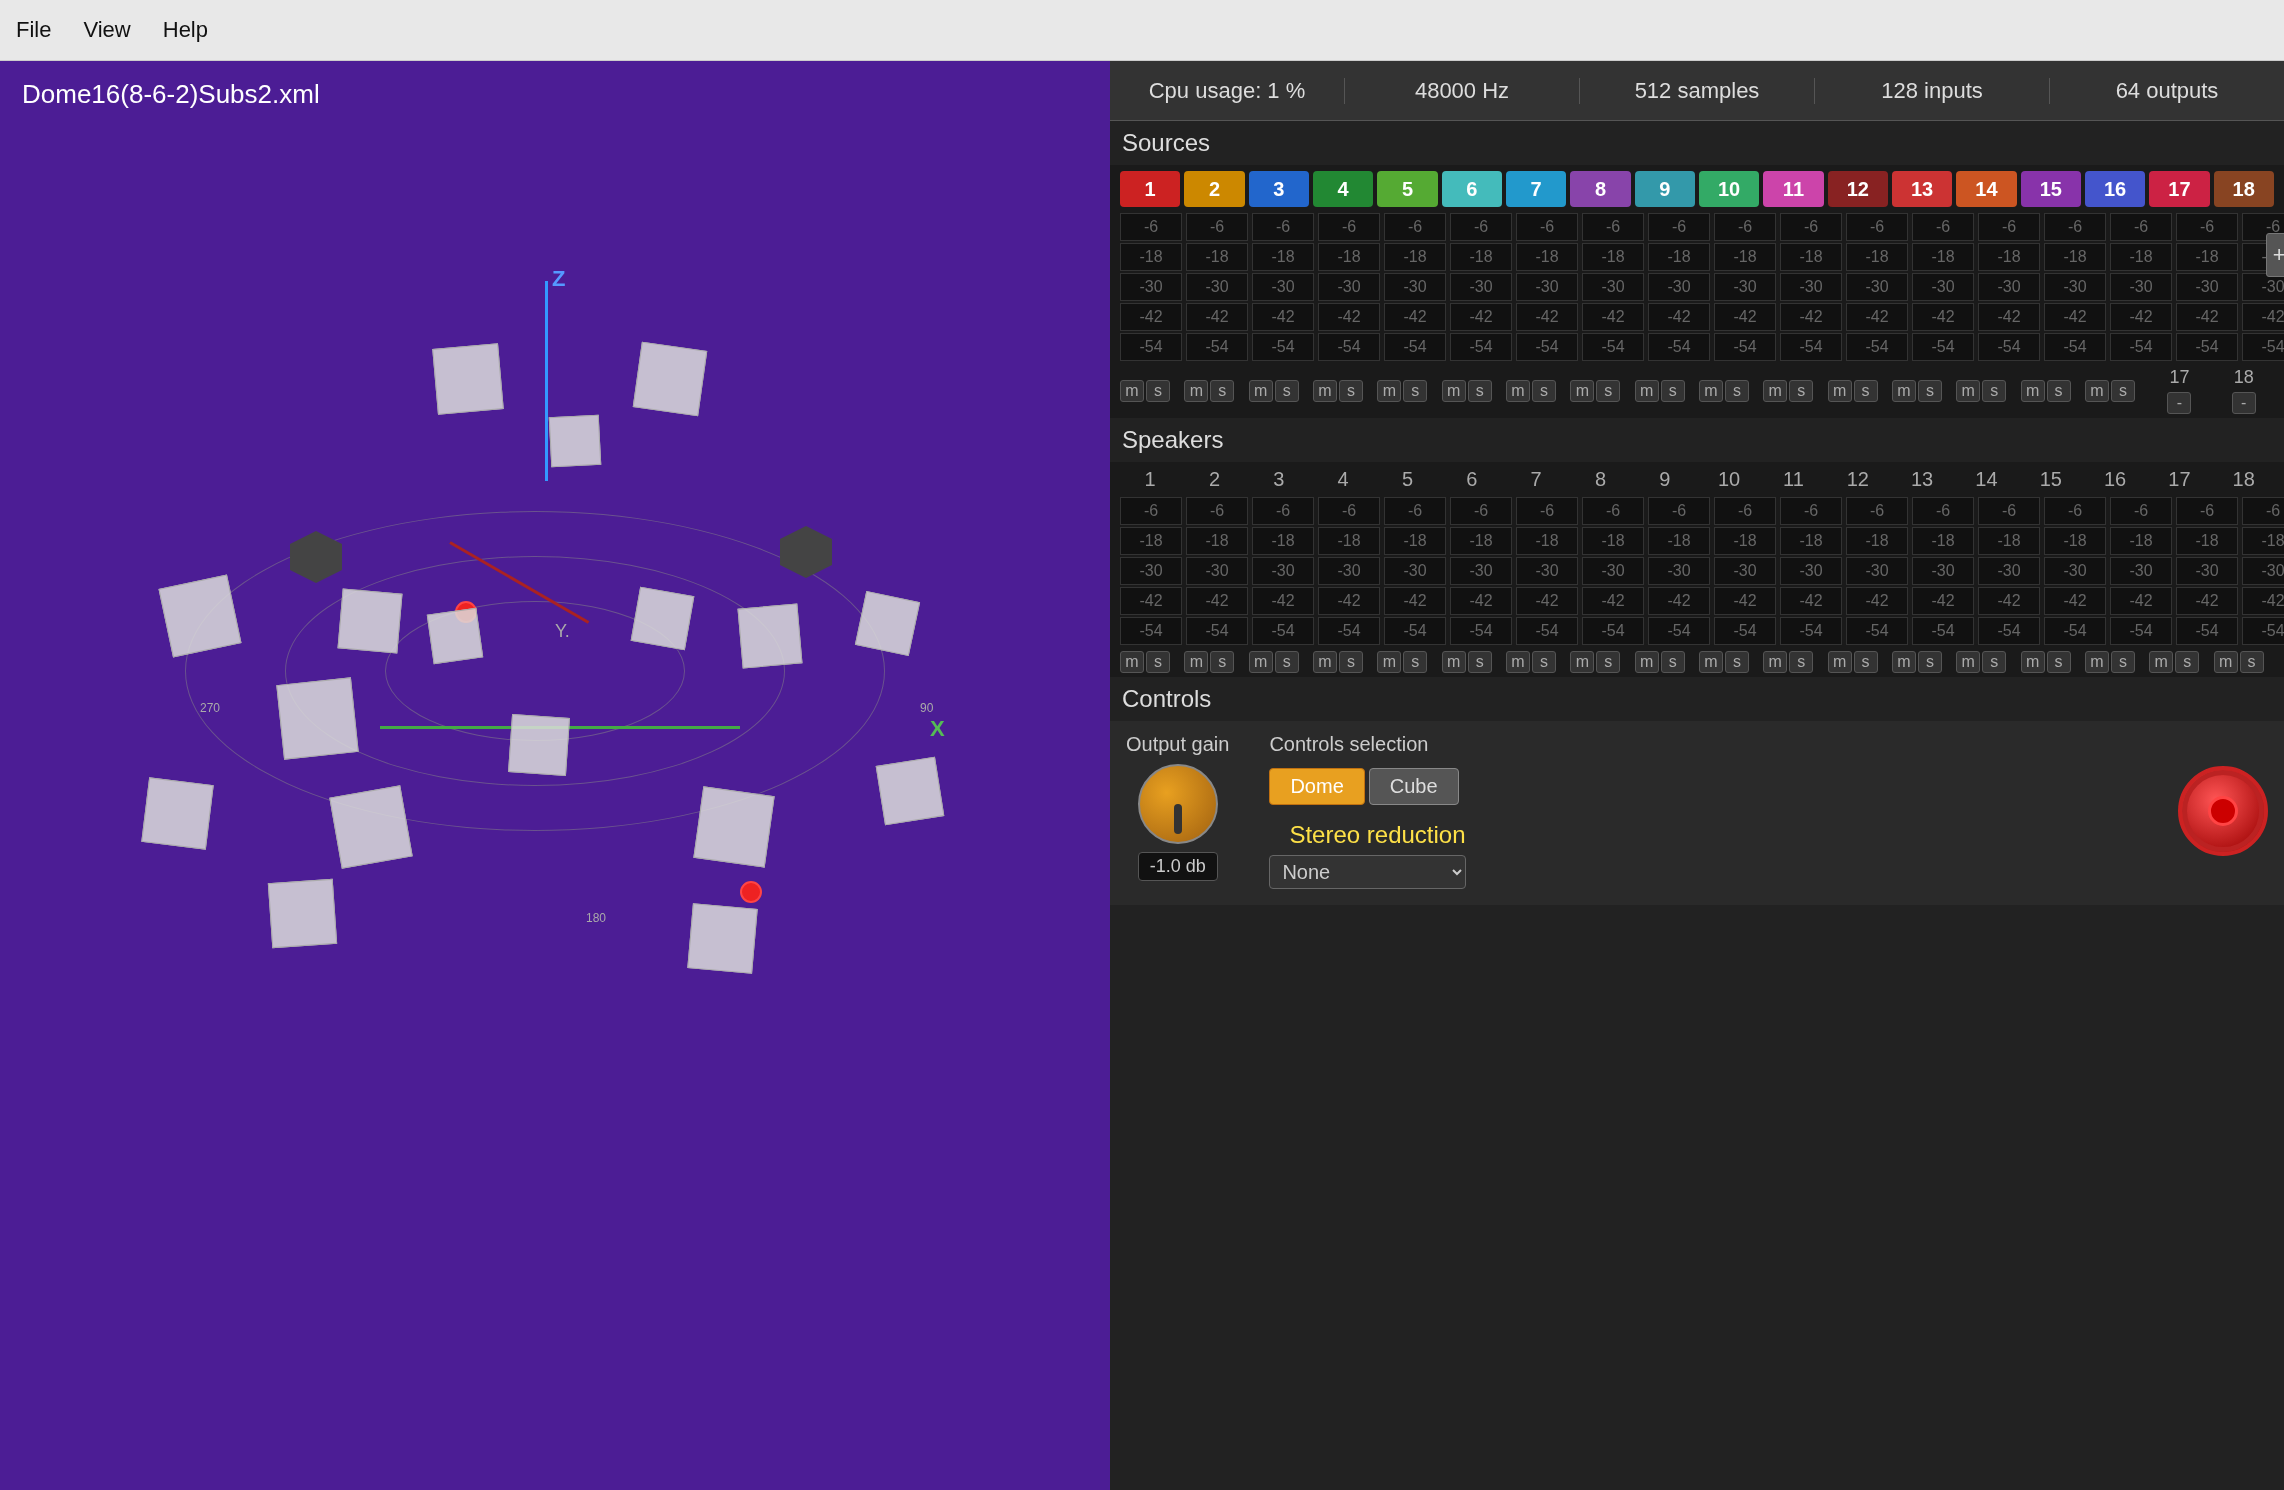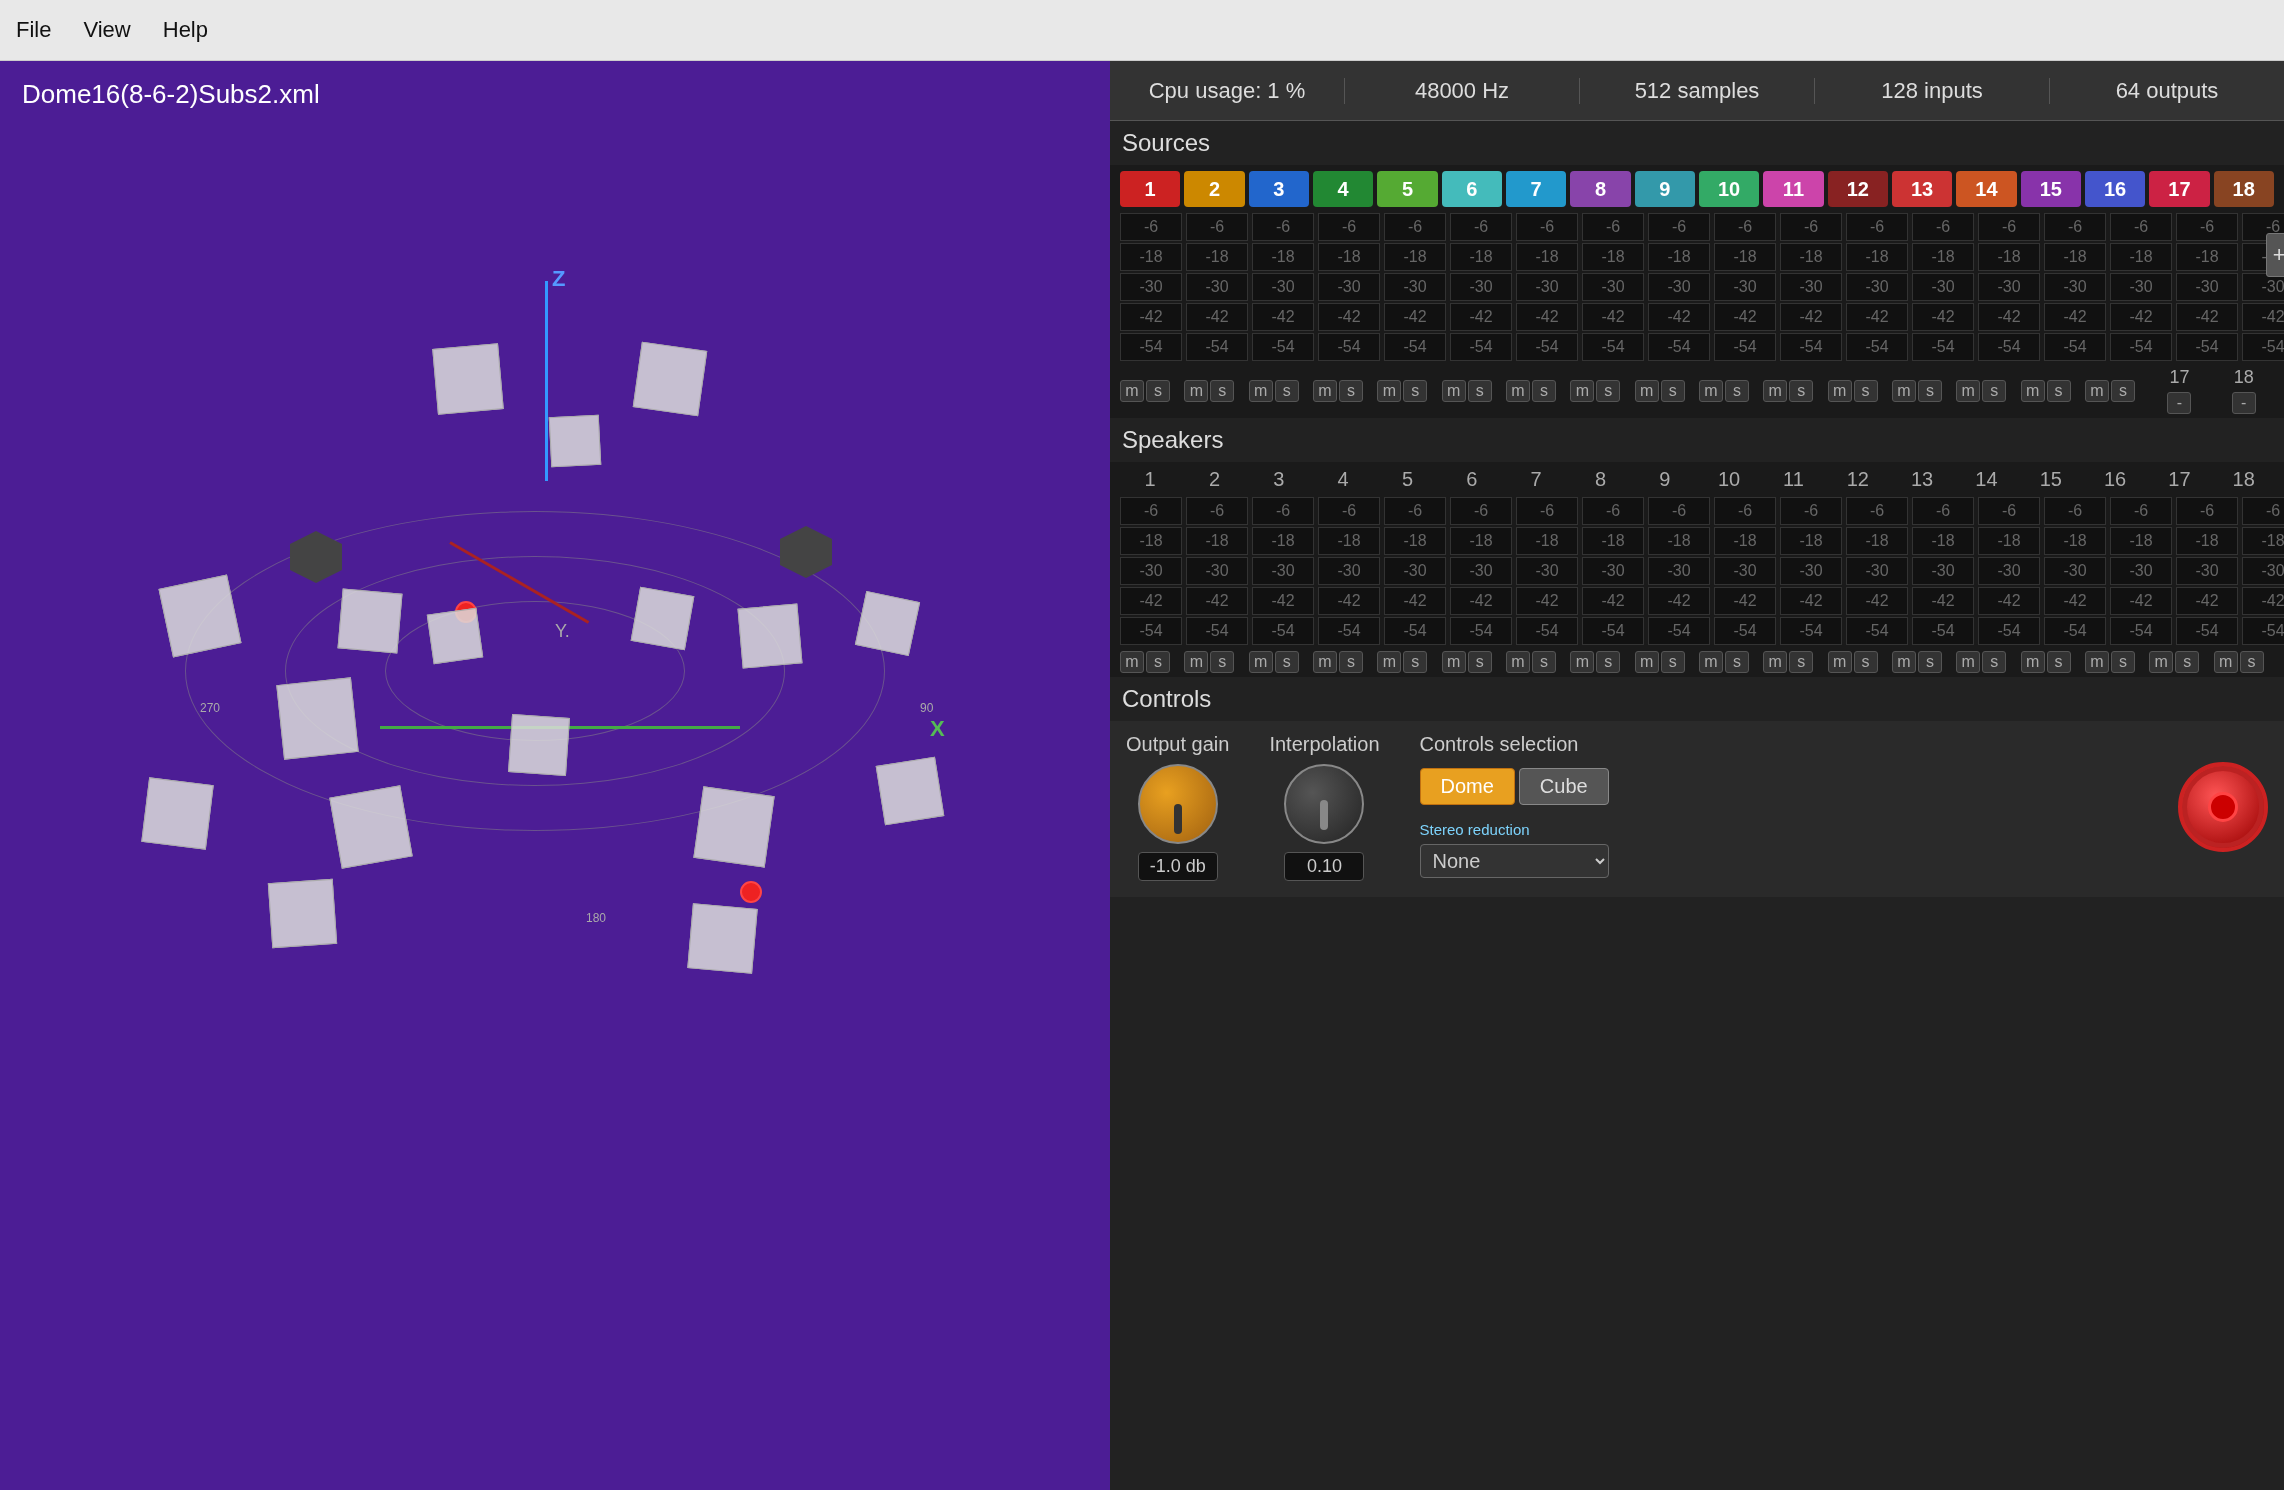--- a/index.html
+++ b/index.html
@@ -352,22 +352,23 @@
       color: #ddd;
       border-color: #888;
     }
 
     .stereo-group {
       display: flex;
       flex-direction: column;
       gap: 6px;
     }
     .stereo-label {
-      color: #7dd3fc;
-      font-size: 15px;
+      color: #fde047;
+      font-size: 24px;
+      margin-left: 20px;
     }
     .stereo-select {
       background: #333;
       color: #ccc;
       border: 1px solid #666;
       font-size: 20px;
       padding: 4px 8px;
       border-radius: 4px;
       min-width: 160px;
       cursor: pointer;
@@ -1279,25 +1280,20 @@
         <div class="section-header" style="position:absolute;top:0;left:0;width:100%;padding:8px 12px;">Controls</div>
 
         <div style="display:flex;align-items:flex-start;gap:40px;padding-top:40px;width:100%;">
 
           <div class="control-group">
             <div class="control-label">Output gain</div>
             <div class="knob"></div>
             <div class="knob-value">-1.0 db</div>
           </div>
 
-          <div class="control-group">
-            <div class="control-label">Interpolation</div>
-            <div class="knob knob-dark"></div>
-            <div class="knob-value">0.10</div>
-          </div>
 
           <div style="display:flex;flex-direction:column;gap:16px;">
             <div class="algo-group">
               <div class="algo-title">Controls selection</div>
               <div class="algo-buttons">
                 <button class="algo-btn active">Dome</button>
                 <button class="algo-btn inactive">Cube</button>
               </div>
             </div>
             <div class="stereo-group">

